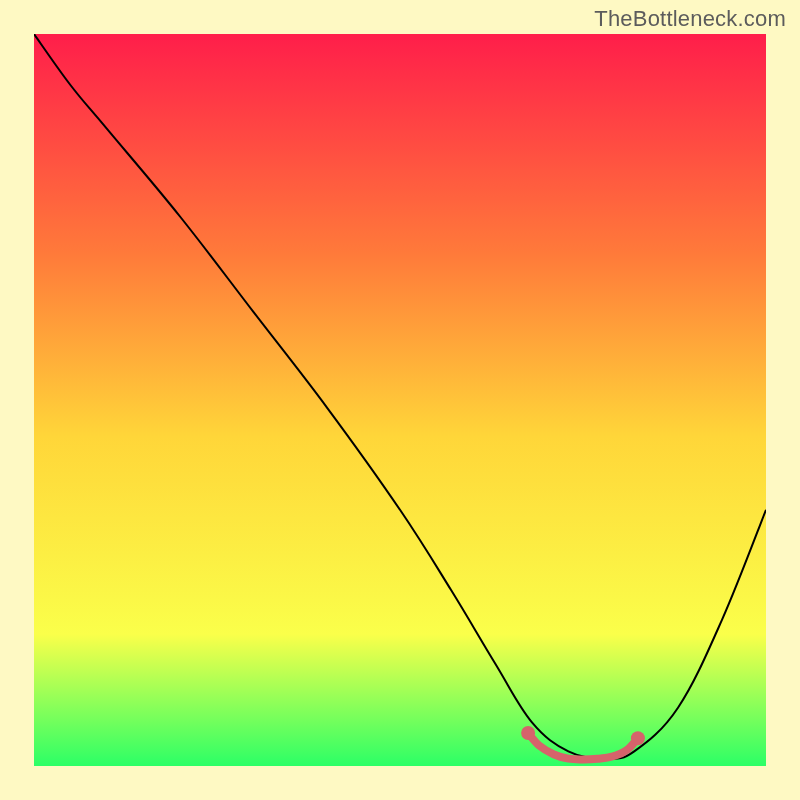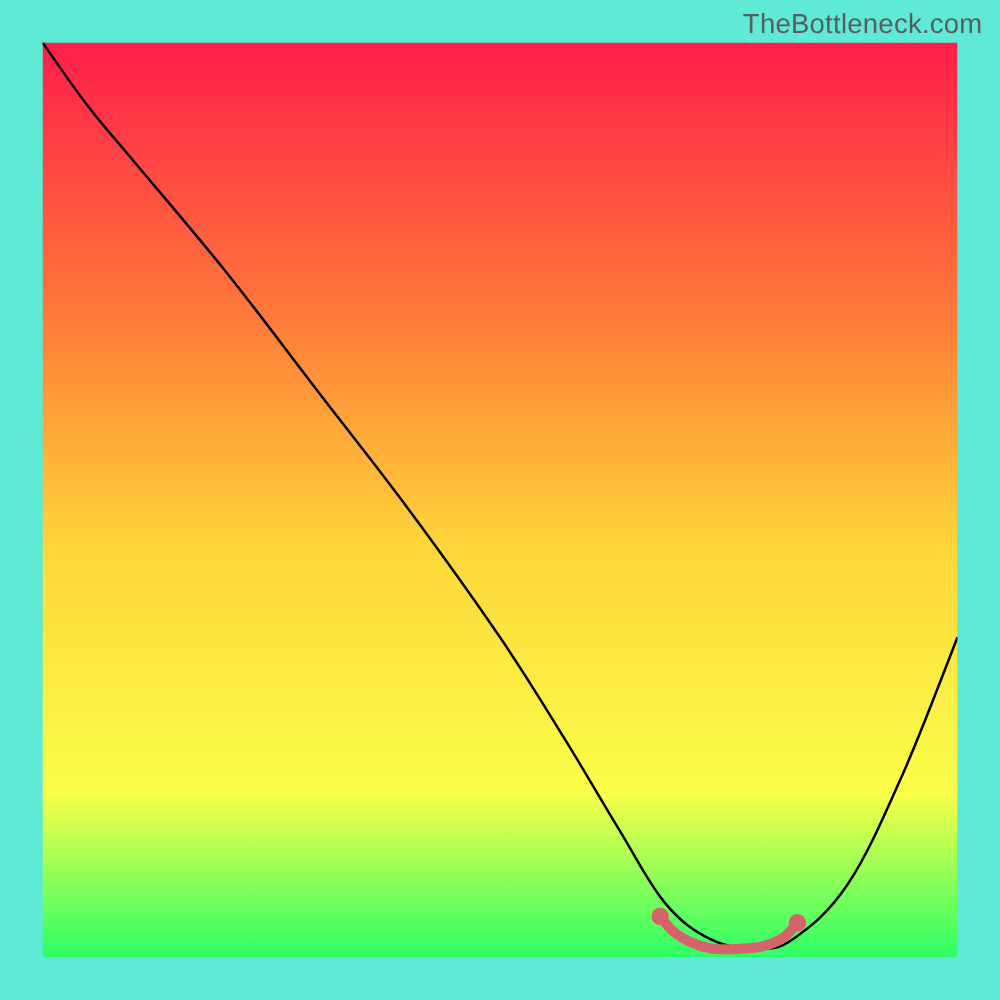--- a/index.html
+++ b/index.html
@@ -8,21 +8,21 @@
     width: 800px;
     height: 800px;
     background: #000;
     overflow: hidden;
     font-family: Arial, Helvetica, sans-serif;
   }
   .outer {
     position: relative;
     width: 800px;
     height: 800px;
-    background: #5eead4;
+    background: #fef9c3;
   }
   .watermark {
     position: absolute;
     top: 6px;
     right: 14px;
     color: #5c5c5c;
     font-size: 22px;
     font-weight: 500;
     letter-spacing: 0.2px;
     z-index: 10;

